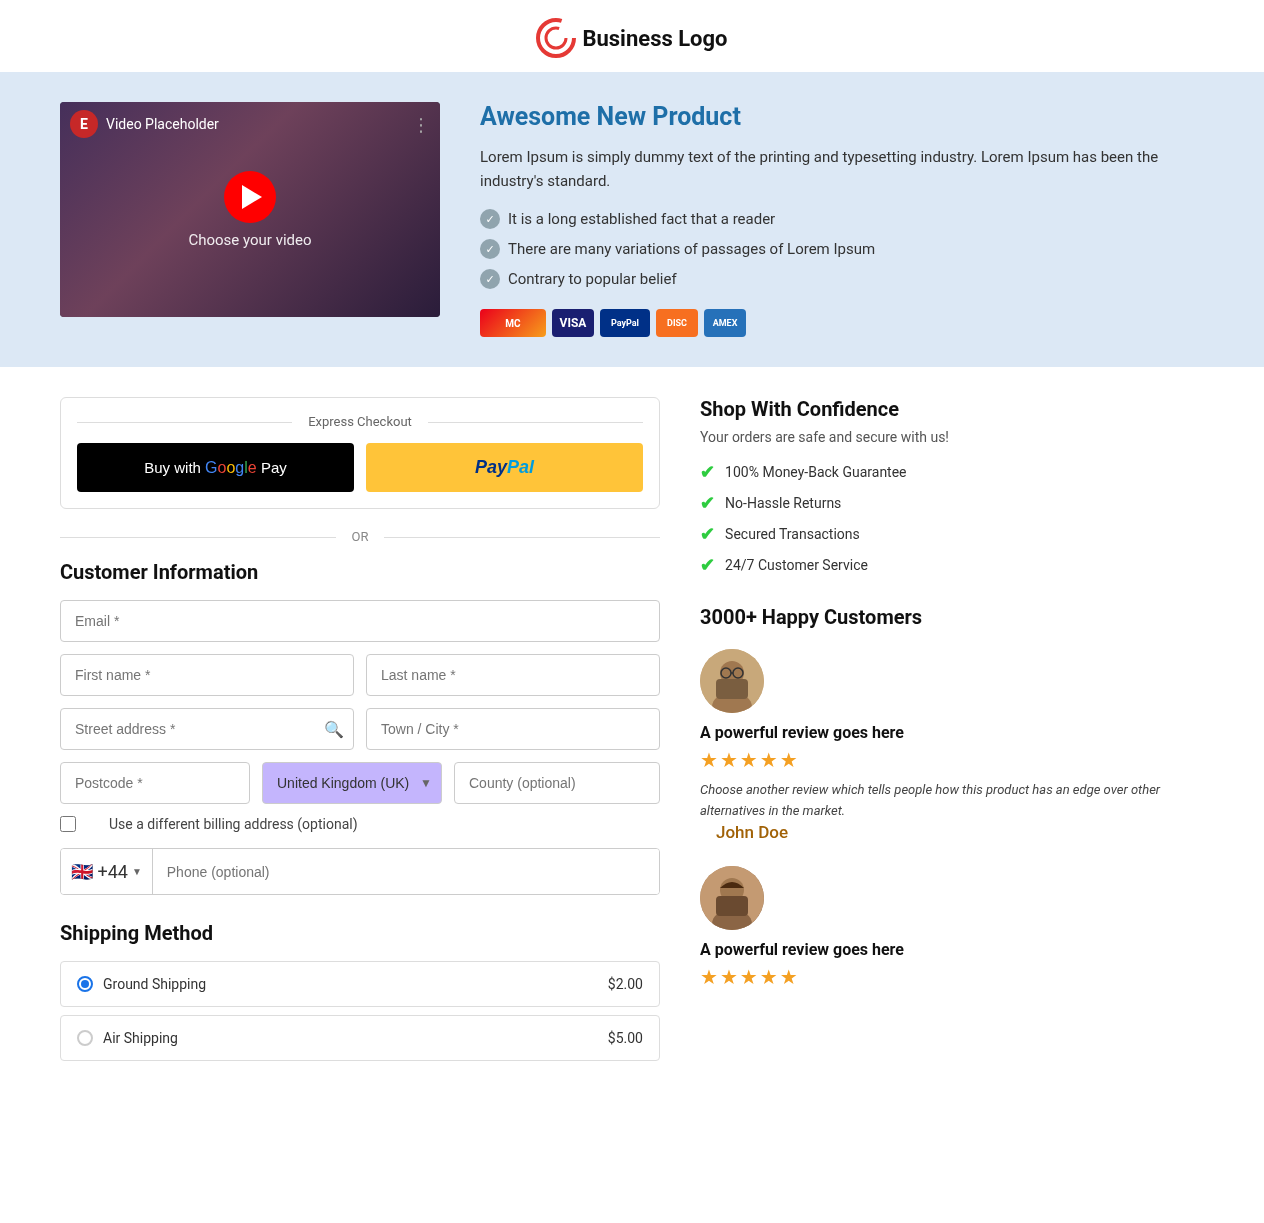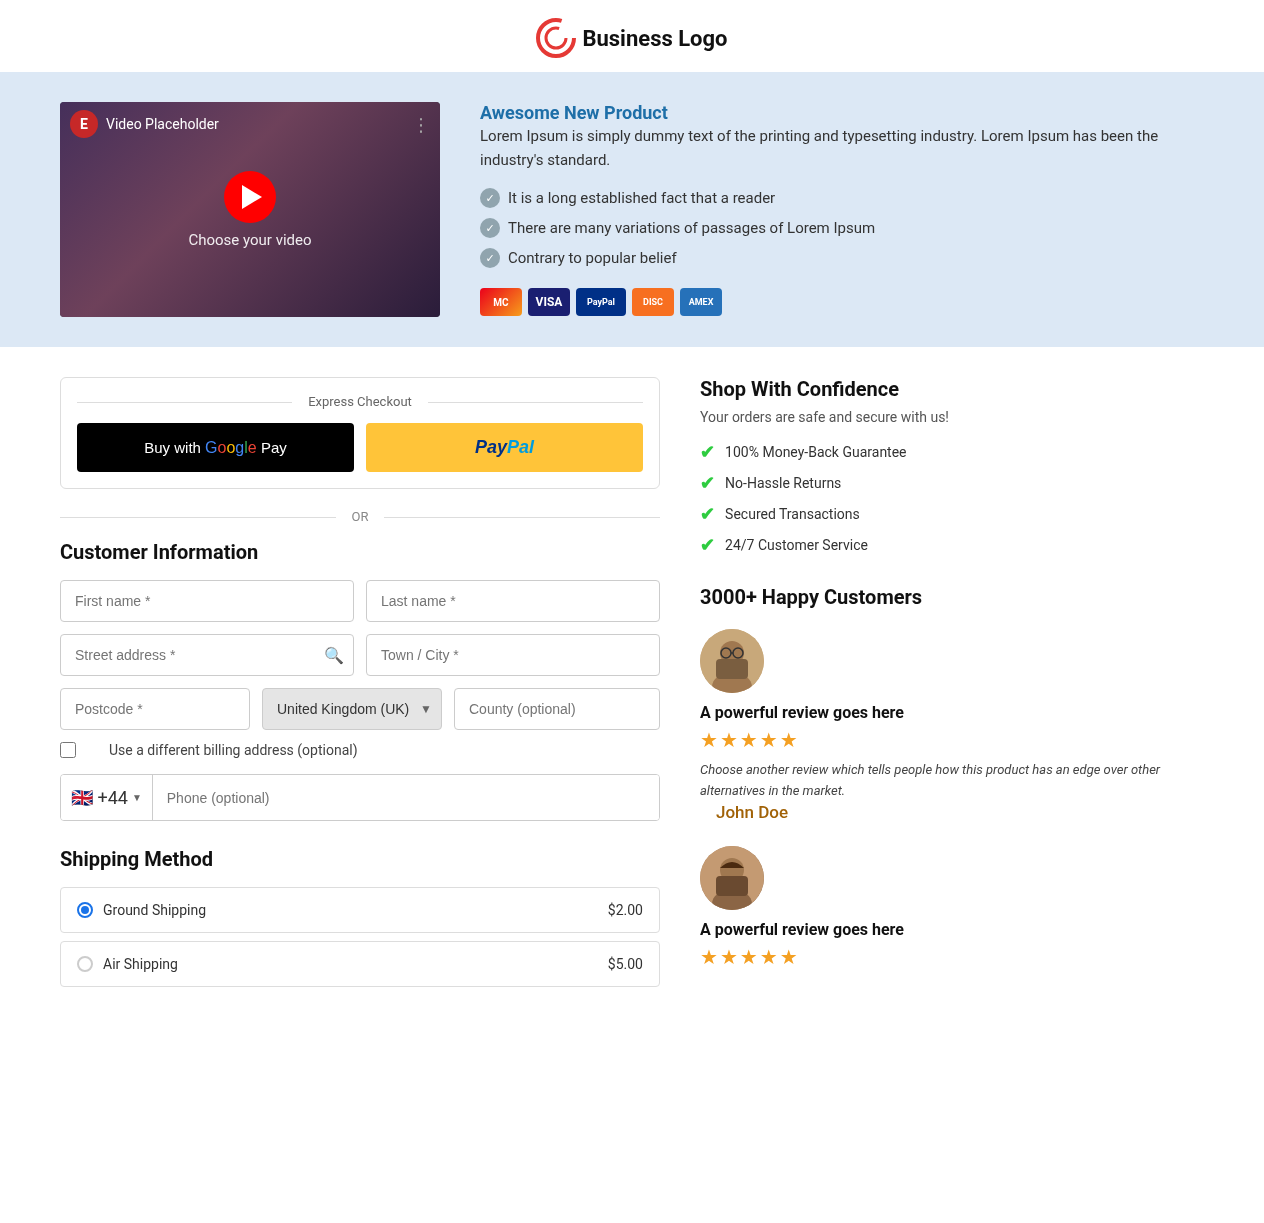--- a/index.html
+++ b/index.html
@@ -17,29 +17,29 @@
     .video-top-bar { display: flex; justify-content: space-between; align-items: center; padding: 8px 10px; }
     .video-icon-e { background: #c62828; border-radius: 50%; width: 28px; height: 28px; display: flex; align-items: center; justify-content: center; color: #fff; font-weight: 700; font-size: 14px; }
     .video-title-text { color: #fff; font-size: 14px; margin-left: 8px; }
     .video-dots { color: #aaa; font-size: 18px; margin-left: auto; }
     .video-bg { position: absolute; inset: 0; background: linear-gradient(135deg, #4a3060 0%, #7a4560 40%, #2a1a3a 100%); opacity: 0.85; }
     .video-center { position: absolute; inset: 0; display: flex; flex-direction: column; align-items: center; justify-content: center; gap: 8px; }
     .play-btn { background: #ff0000; border-radius: 50%; width: 52px; height: 52px; display: flex; align-items: center; justify-content: center; }
     .play-triangle { width: 0; height: 0; border-top: 12px solid transparent; border-bottom: 12px solid transparent; border-left: 20px solid #fff; margin-left: 4px; }
     .video-choose-text { color: #fff; font-size: 15px; opacity: 0.9; }
     .hero-content { flex: 1; }
-    .hero-title { color: #1e6fa8; font-size: 18px; font-weight: 700; margin-bottom: 1px; }
+    .hero-title { color: #1e6fa8; font-size: 25px; font-weight: 700; margin-bottom: 14px; }
     .hero-desc { color: #333; line-height: 1.6; margin-bottom: 16px; font-size: 15px; }
     .hero-checks { list-style: none; margin-bottom: 20px; }
     .hero-checks li { display: flex; align-items: center; gap: 8px; margin-bottom: 10px; font-size: 15px; color: #333; }
     .check-circle { width: 20px; height: 20px; border-radius: 50%; background: #90a4ae; display: flex; align-items: center; justify-content: center; flex-shrink: 0; }
     .check-circle::after { content: '✓'; color: #fff; font-size: 11px; }
     .payment-icons { display: flex; gap: 6px; align-items: center; }
     .payment-card { height: 28px; border-radius: 4px; display: flex; align-items: center; justify-content: center; font-size: 10px; font-weight: 700; padding: 0 6px; }
-    .card-mc { background: linear-gradient(135deg, #eb001b, #f79e1b); color: #fff; width: 42px; text-align: right; }
+    .card-mc { background: linear-gradient(135deg, #eb001b, #f79e1b); color: #fff; width: 66px; text-align: right; }
     .card-visa { background: #1a1f71; color: #fff; font-size: 12px; width: 42px; }
     .card-paypal { background: #003087; color: #fff; width: 50px; font-size: 9px; }
     .card-discover { background: #f76f20; color: #fff; width: 42px; font-size: 9px; }
     .card-amex { background: #2671b9; color: #fff; width: 42px; font-size: 9px; }
 
     
     .main-content { display: flex; gap: 0; padding: 30px 60px; align-items: flex-start; }
     .left-col { flex: 0 0 640px; padding-right: 40px; }
     .right-col { flex: 1; }
 
@@ -69,21 +69,21 @@
     .form-row .form-group { flex: 1; margin-bottom: 0; }
     .form-input { width: 100%; border: 1px solid #ccc; border-radius: 4px; padding: 12px 14px; font-size: 14px; color: #999; outline: none; }
     .street-wrap { position: relative; }
     .street-wrap .form-input { padding-right: 40px; }
     .search-icon-btn { position: absolute; right: 10px; top: 50%; transform: translateY(-50%); background: none; border: none; cursor: pointer; color: #888; font-size: 16px; }
 
     .postcode-country-row { display: flex; gap: 12px; margin-bottom: 12px; }
     .postcode-field { flex: 0 0 190px; }
     .country-field { flex: 0 0 180px; }
     .county-field { flex: 1; }
-    .country-select { width: 100%; border: 1px solid #ccc; border-radius: 4px; padding: 12px 14px; font-size: 14px; color: #333; background: #e5e5e5; appearance: none; -webkit-appearance: none; cursor: pointer; }
+    .country-select { width: 100%; border: 1px solid #ccc; border-radius: 4px; padding: 12px 14px; font-size: 14px; color: #333; background: #c4b5fd; appearance: none; -webkit-appearance: none; cursor: pointer; }
     .country-wrap { position: relative; }
     .country-arrow { position: absolute; right: 10px; top: 50%; transform: translateY(-50%); pointer-events: none; font-size: 12px; color: #666; }
 
     .billing-check-wrap { display: flex; align-items: center; gap: 8px; margin-bottom: 16px; }
     .billing-check { width: 16px; height: 16px; border: 1px solid #ccc; border-radius: 2px; cursor: pointer; }
     .billing-label { font-size: 14px; color: #444; margin-left: 25px; }
 
     .phone-wrap { display: flex; border: 1px solid #ccc; border-radius: 4px; overflow: hidden; margin-bottom: 20px; }
     .phone-flag { display: flex; align-items: center; padding: 12px 10px; gap: 4px; border-right: 1px solid #ccc; cursor: pointer; background: #fff; }
     .flag-emoji { font-size: 18px; }
@@ -187,20 +187,23 @@
         <button class="paypal-btn">
           <span><span style="color:#003087;font-style:italic;font-weight:900;">Pay</span><span style="color:#009cde;font-style:italic;font-weight:900;">Pal</span></span>
         </button>
       </div>
     </div>
 
     <div class="or-divider">OR</div>
 
     <h2 class="section-title">Customer Information</h2>
 
+    <div class="form-group">
+      <input class="form-input" type="email" placeholder="Email *" style="">
+    </div>
 
     <div class="form-row">
       <div class="form-group">
         <input class="form-input" type="text" placeholder="First name *" style="">
       </div>
       <div class="form-group">
         <input class="form-input" type="text" placeholder="Last name *" style="">
       </div>
     </div>
 

